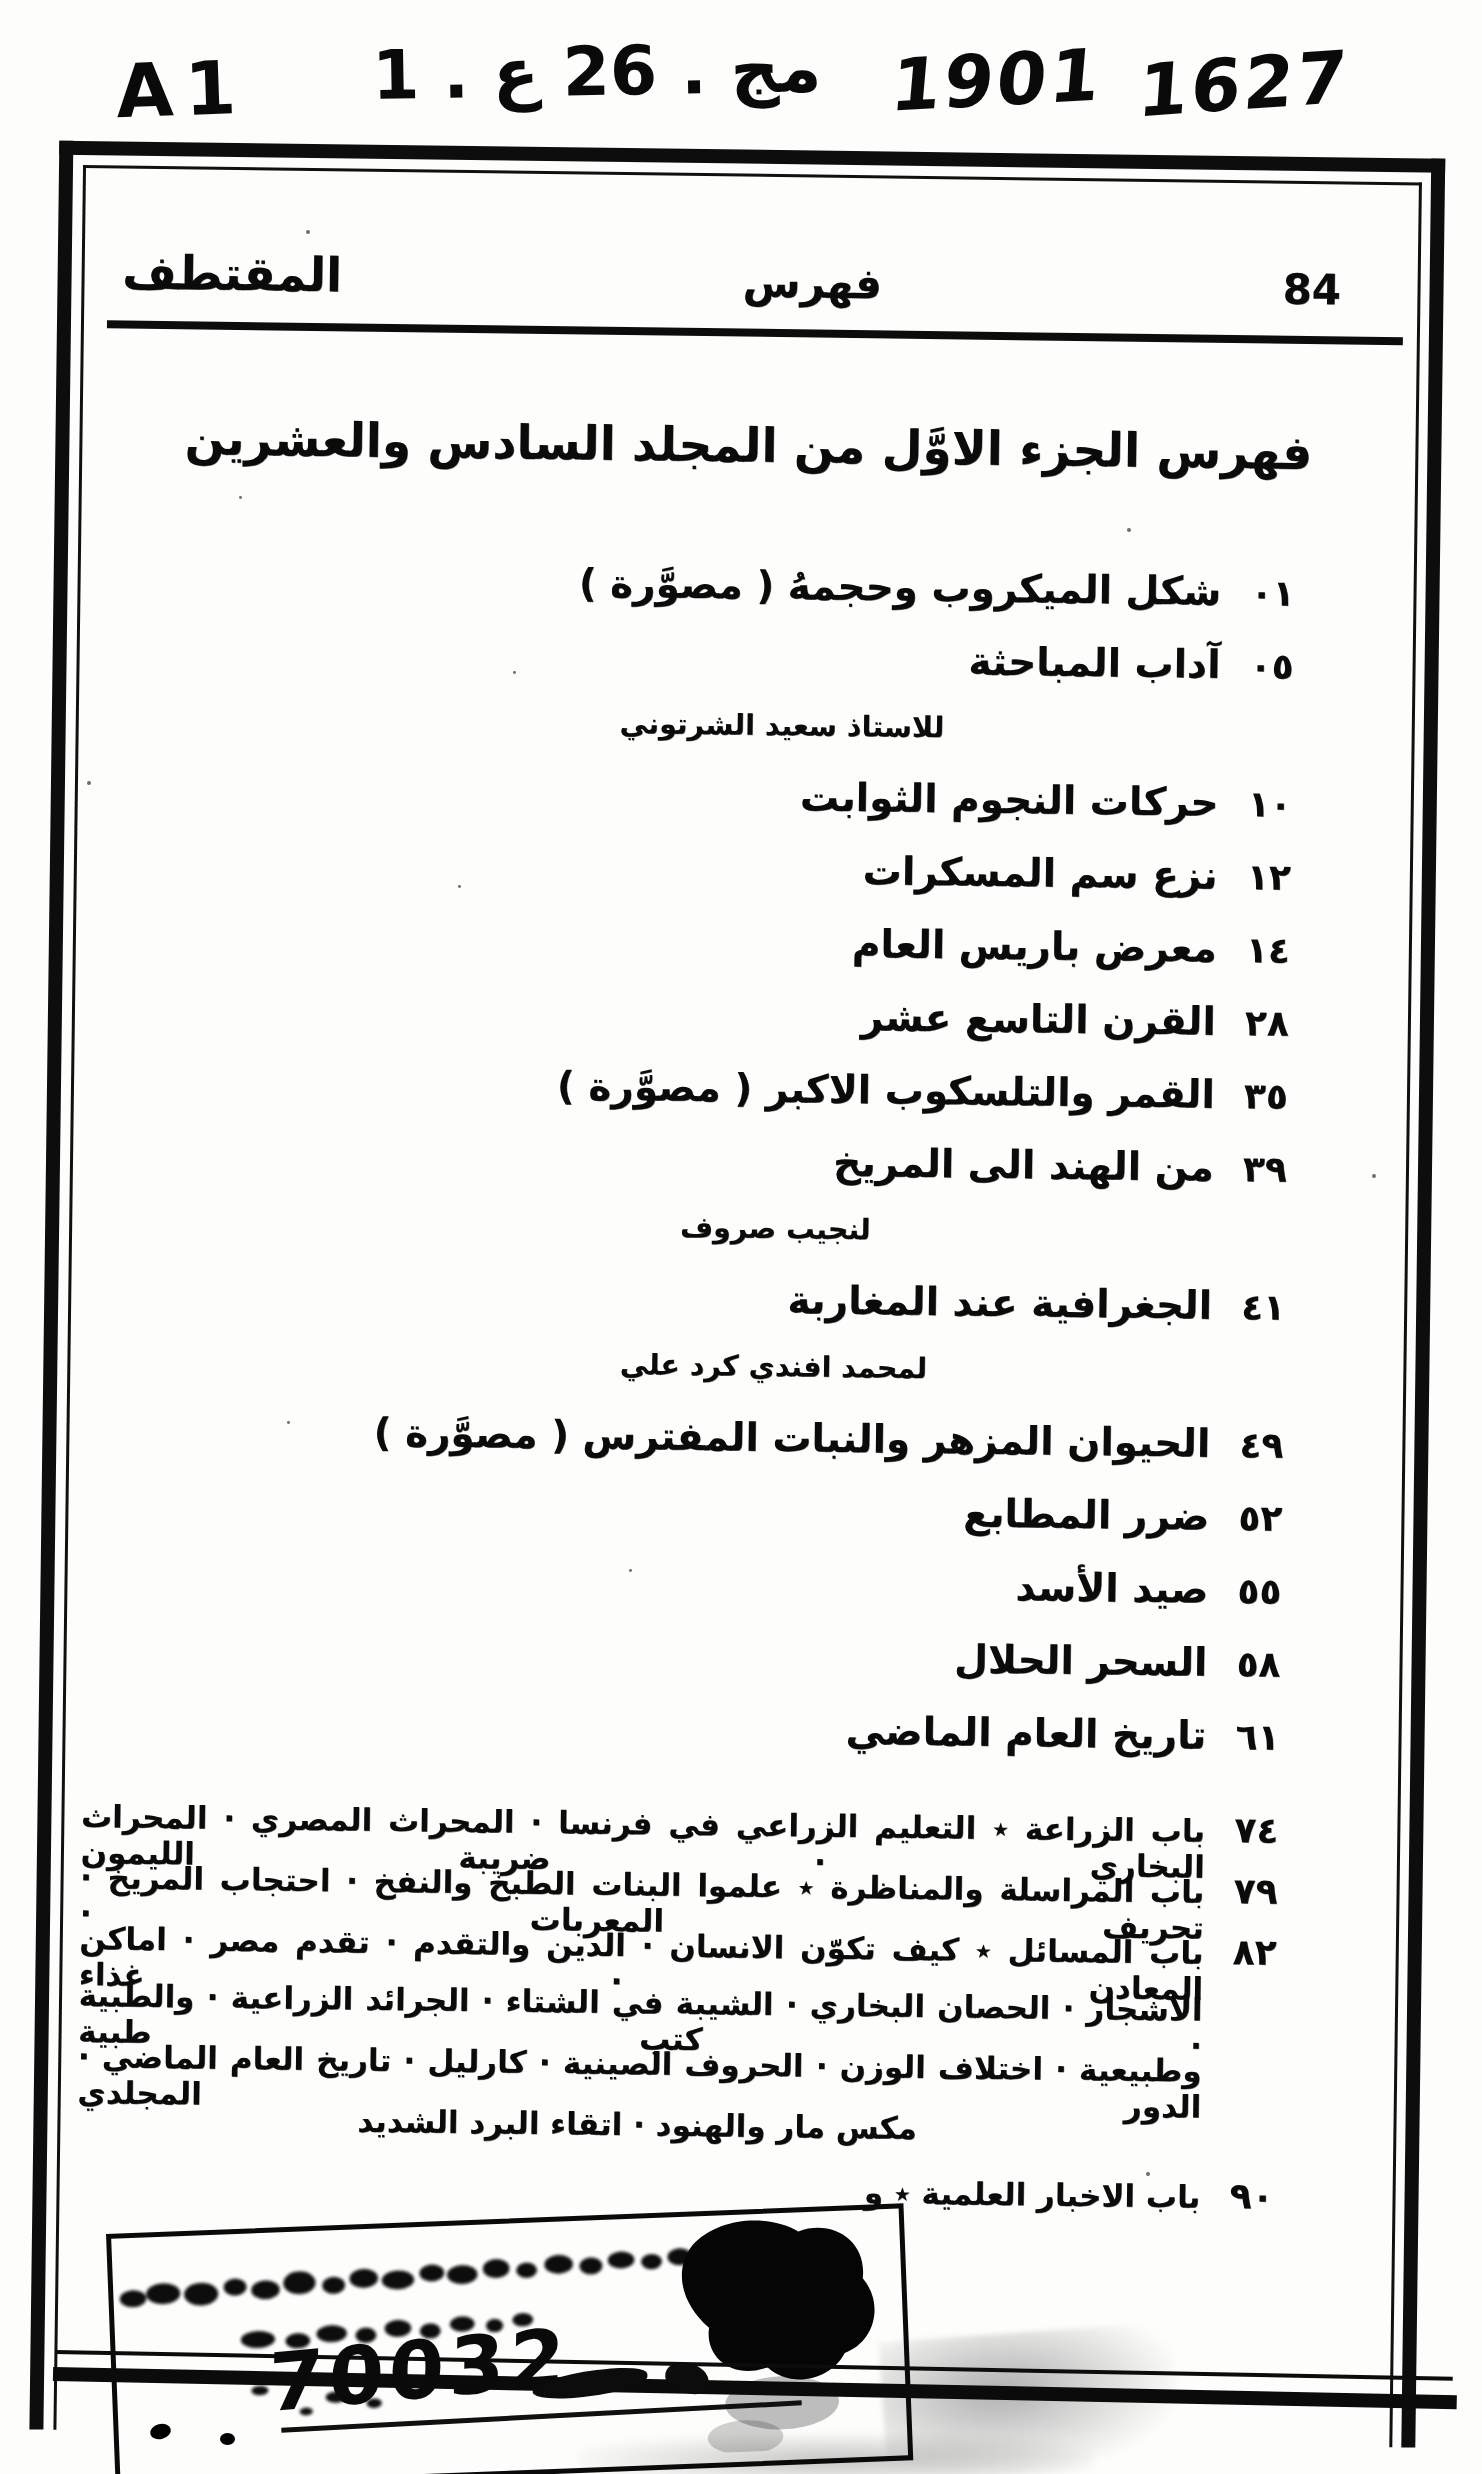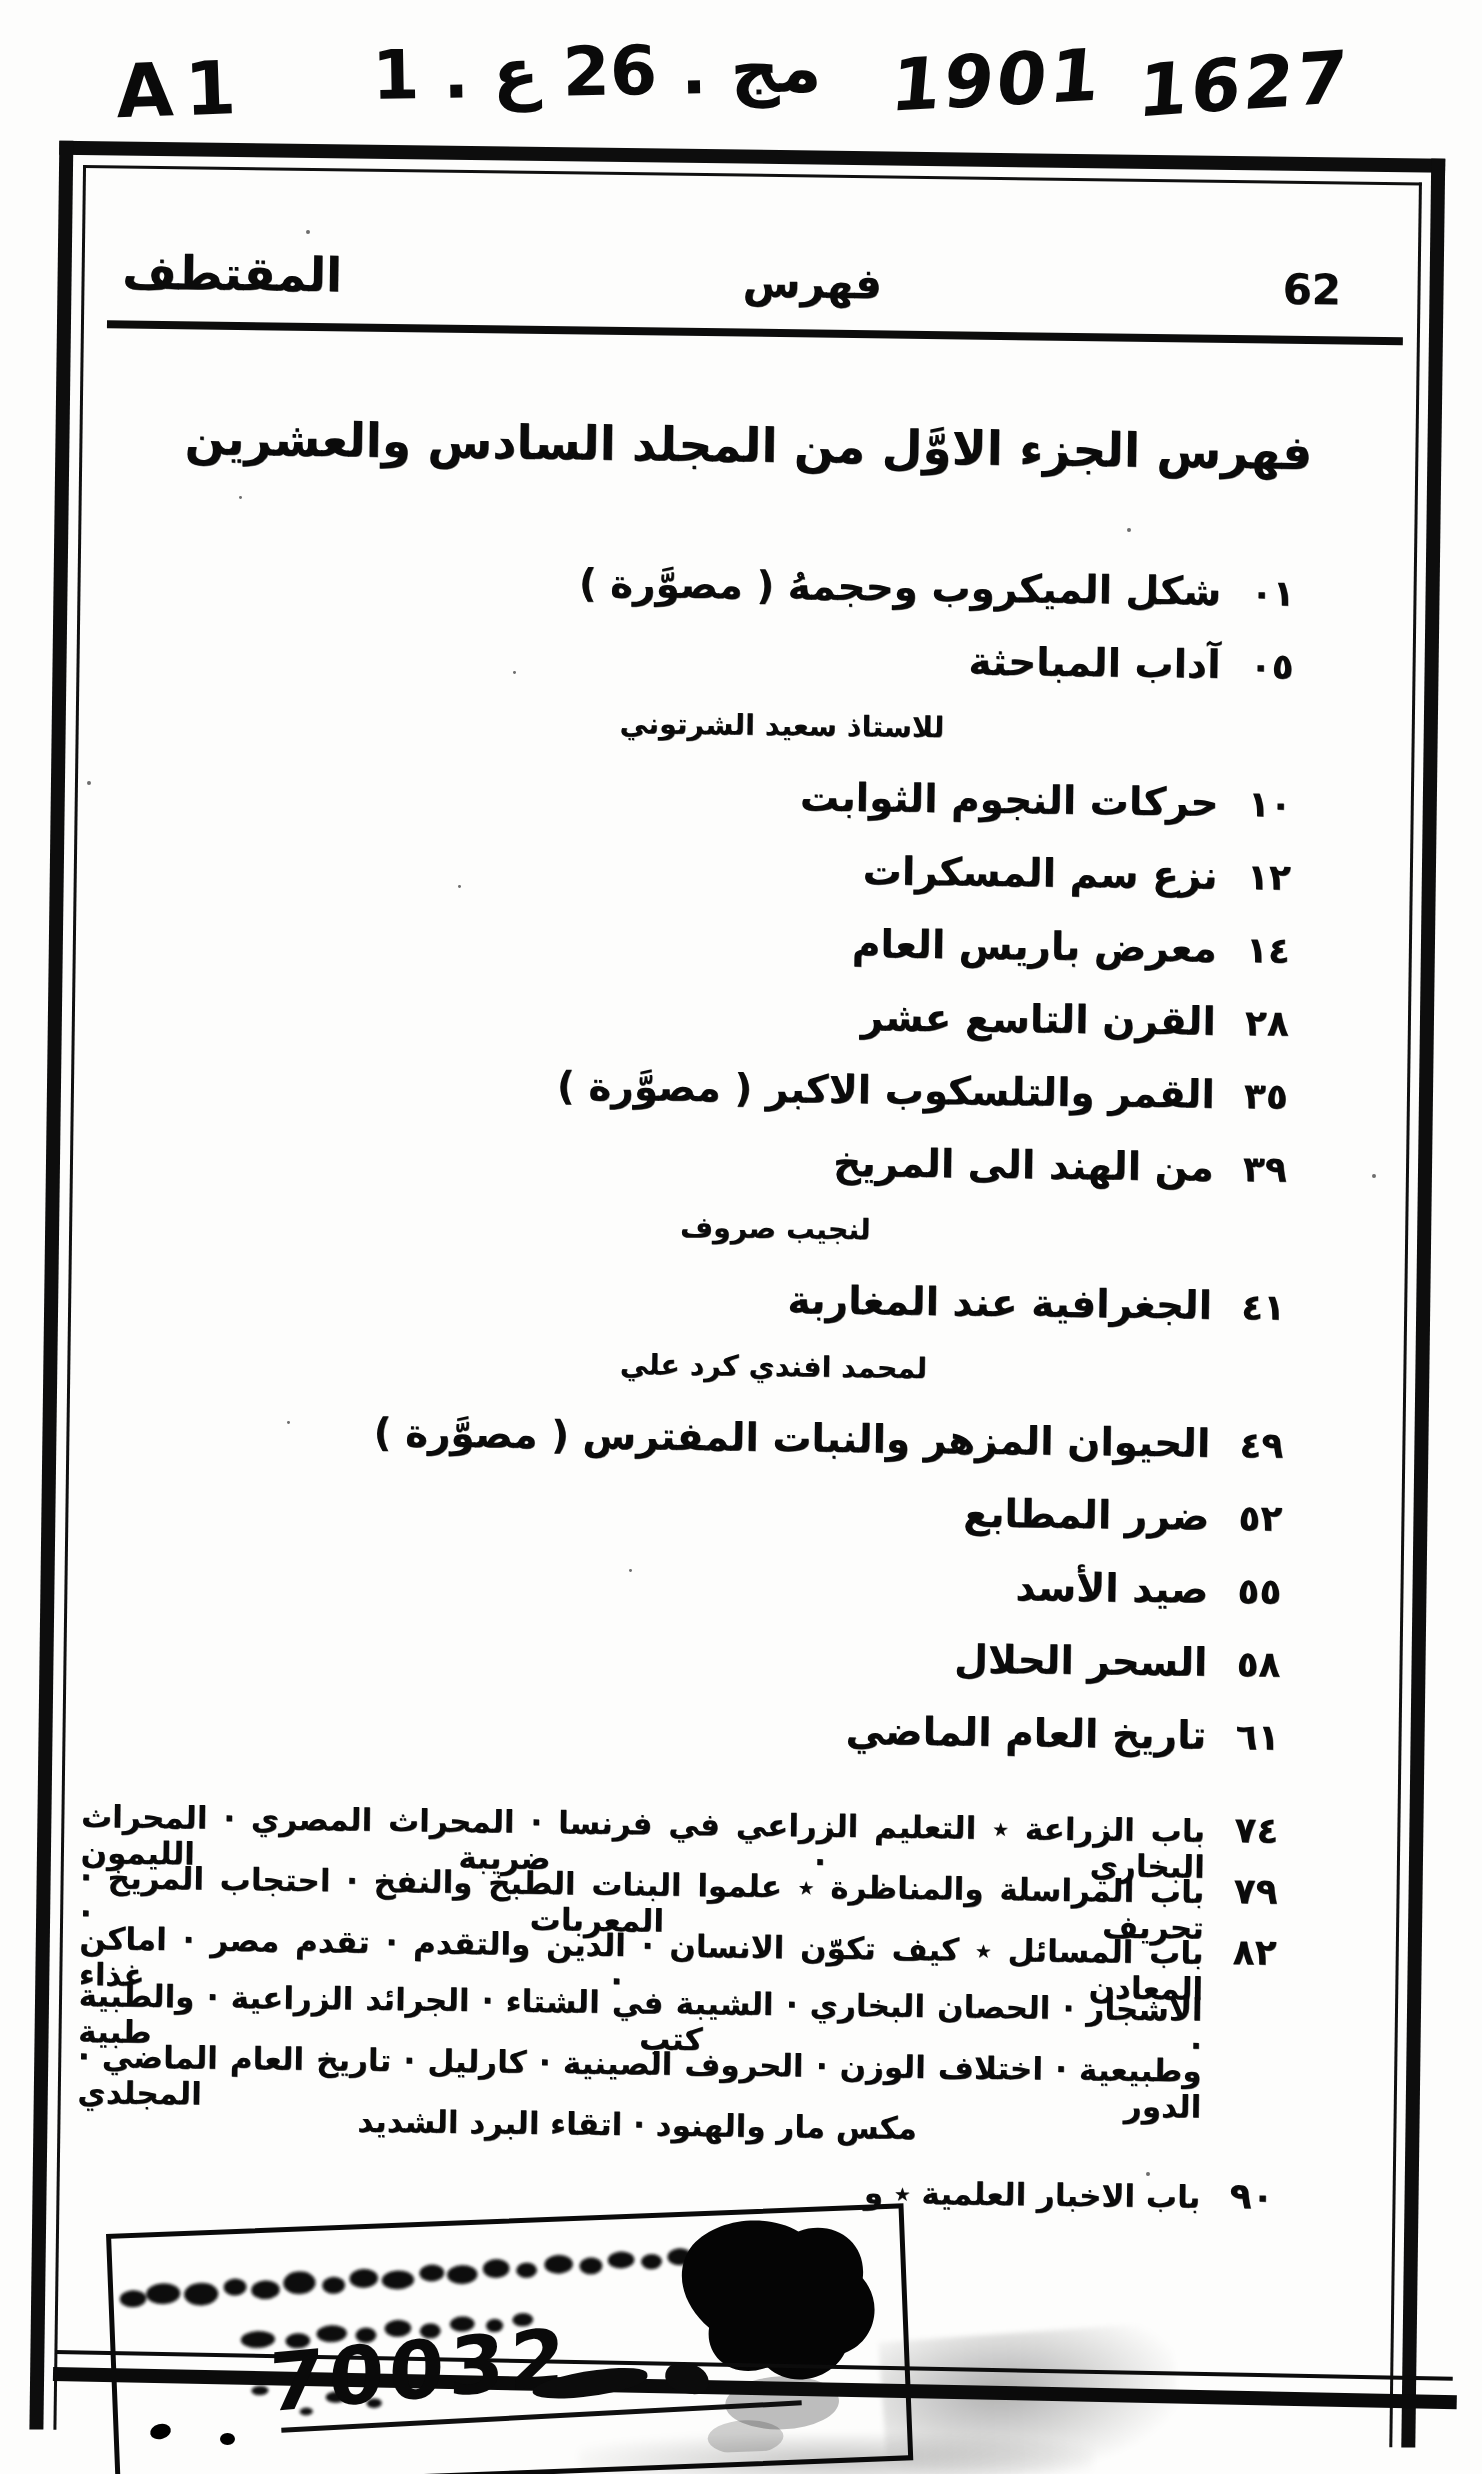--- a/index.html
+++ b/index.html
@@ -110,21 +110,21 @@
   <span class="hw hw-vol" dir="rtl">مج . 26 ع . 1</span>
   <span class="hw hw-year">1901</span>
   <span class="hw hw-num">1627</span>
 
   <div class="frame">
     <div class="frame-inner">
 
       <div class="hdr print">
         <span class="mag">المقتطف</span>
         <span class="idx">فهرس</span>
-        <span class="pno">62</span>
+        <span class="pno">84</span>
       </div>
       <div class="hdr-rule"></div>
 
       <h1 class="title print">فهرس الجزء الاوَّل من المجلد السادس والعشرين</h1>
 
       <div class="toc print">
         <div class="row">
           <span class="pg">٠١</span>
           <span class="t">شكل الميكروب وحجمهُ ( مصوَّرة )</span>
         </div>

